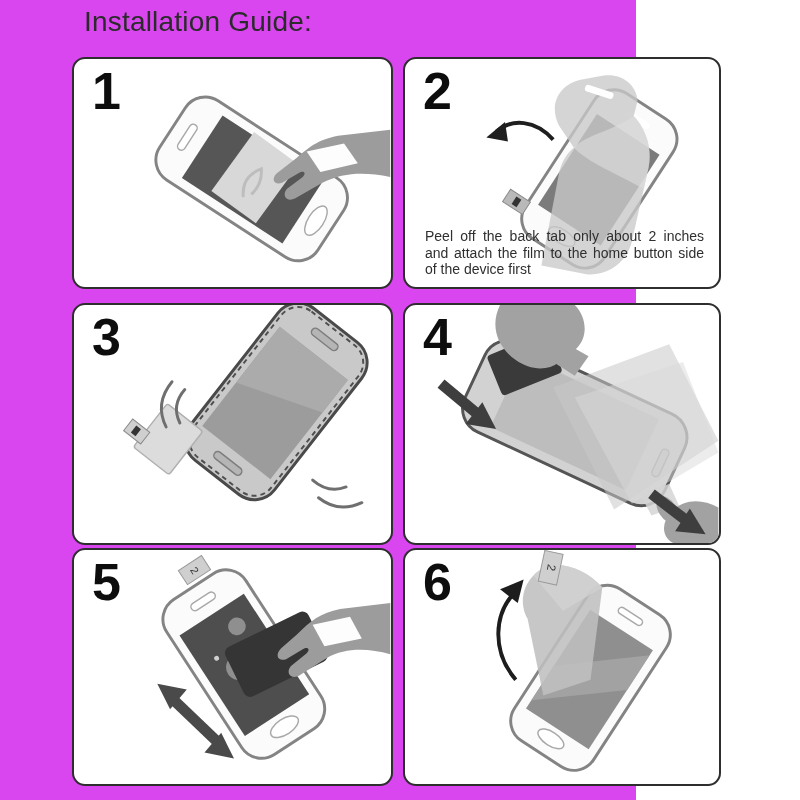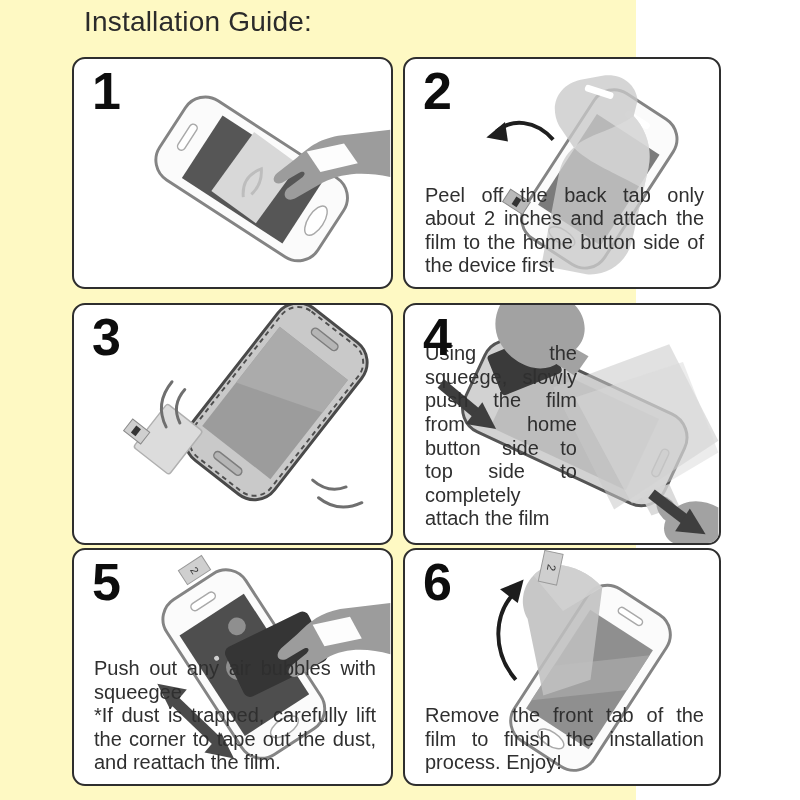--- a/index.html
+++ b/index.html
@@ -1,27 +1,27 @@
 <!DOCTYPE html>
 <html style="--ink: #2e2e2e; --number: #0d0d0d; --phone-body: #fbfbfb; --phone-outline: #848484; --screen-dark: #565656; --hand-gray: #9c9c9c; --film-gray: #c9c9c9; --arrow-dark: #3e3e3e;"><head>
 <meta charset="utf-8">
 <style>
   html,body{margin:0;padding:0;background:#ffffff;}
   body{width:800px;height:800px;overflow:hidden;font-family:"Liberation Sans",sans-serif;}
-  .canvas{position:relative;width:636px;height:800px;background:#fef9c3;}
+  .canvas{position:relative;width:636px;height:800px;background:#d946ef;}
   .title{position:absolute;left:84px;top:6px;font-size:28px;color:#2b2b2b;letter-spacing:.2px;}
   .step-box{position:absolute;box-sizing:border-box;background:#fff;border:2px solid #2e2e2e;border-radius:13px;overflow:hidden;}
   .col-l{left:72px;width:321px;}
   .col-r{left:403px;width:318px;}
   .row-1{top:57px;height:232px;}
   .row-2{top:303px;height:242px;}
   .row-3{top:548px;height:238px;}
   .step-number{position:absolute;left:18px;top:6px;font-size:52px;line-height:1;font-weight:bold;color:#0d0d0d;z-index:3;}
   .illus{position:absolute;left:0;top:0;width:100%;height:100%;z-index:1;}
-  .caption{position:absolute;left:20px;right:15px;bottom:9px;font-size:20px;line-height:1.18;color:#2f2f2f;
+  .caption{position:absolute;left:20px;right:15px;bottom:9px;font-size:14px;line-height:1.18;color:#2f2f2f;
            text-align:justify;text-align-last:left;white-space:pre-line;z-index:2;}
   .caption-narrow{right:auto;width:152px;bottom:12px;}
 </style>
 </head>
 <body>
 
 <div class="canvas">
 
   <div class="title">Installation Guide:</div>
 
@@ -120,21 +120,20 @@
       <g fill="#a2a2a2">
         <polygon points="238,192 268,182 278,204 250,214" fill="#d5d5d5" opacity="0.85"></polygon>
         <path d="M 318,242 L 318,206 C 300,196 282,198 270,210 C 260,221 260,236 272,242 Z"></path>
         <ellipse cx="266" cy="208" rx="9" ry="15" transform="rotate(-32 266 208)"></ellipse>
       </g>
       <g>
         <line x1="250" y1="192" x2="284" y2="218" stroke="#3e3e3e" stroke-width="11"></line>
         <polygon points="305,233 274,230 289,207" fill="#3e3e3e"></polygon>
       </g>
     </svg>
-    <div class="caption caption-narrow">Using the squeege, slowly push the film from home button side to top side to completely attach the film</div>
   </div>
 
   <div class="step-box col-l row-3">
     <div class="step-number">5</div>
     <svg class="illus" viewBox="0 0 321 238">
       <g transform="translate(172,116) rotate(-33)">
         <rect x="-48" y="-94" width="96" height="188" rx="24" fill="#fbfbfb" stroke="#848484" stroke-width="3"></rect>
         <rect x="-39" y="-60" width="78" height="122" fill="#4e4e4e"></rect>
         <rect x="-14" y="-80" width="28" height="8" rx="4" fill="#fff" stroke="#a9a9a9" stroke-width="1.5"></rect>
         <ellipse cx="0" cy="76" rx="16" ry="8" fill="#fff" stroke="#a9a9a9" stroke-width="1.5"></ellipse>
@@ -152,22 +151,20 @@
       <g>
         <path fill="#9c9c9c" d="M 321,54 L 270,60 C 250,64 240,72 226,86 L 210,100 C 203,107 207,114 215,111 L 232,101 C 237,98 240,101 236,105 L 220,118 C 214,125 220,132 228,128 L 256,110 C 276,99 298,100 321,106 Z"></path>
         <polygon points="242,76 280,68 292,90 254,98" fill="#fdfdfd"></polygon>
       </g>
       <g>
         <line x1="100" y1="152" x2="146" y2="196" stroke="#4a4a4a" stroke-width="11"></line>
         <polygon points="84,136 114,142 97,162" fill="#4a4a4a"></polygon>
         <polygon points="162,212 132,206 149,186" fill="#4a4a4a"></polygon>
       </g>
     </svg>
-    <div class="caption">Push out any air bubbles with squeegee
-*If dust is trapped, carefully lift the corner to tape out the dust, and reattach the film.</div>
   </div>
 
   <div class="step-box col-r row-3">
     <div class="step-number">6</div>
     <svg class="illus" viewBox="0 0 318 238">
       <g transform="translate(188,130) rotate(33)">
         <rect x="-48" y="-92" width="96" height="184" rx="24" fill="#fbfbfb" stroke="#848484" stroke-width="3"></rect>
         <rect x="-38" y="-58" width="76" height="120" fill="#8f8f8f"></rect>
         <polygon points="-38,10 38,-52 38,-10 -38,52" fill="#a6a6a6" opacity="0.8"></polygon>
         <rect x="-14" y="-78" width="28" height="7" rx="3.5" fill="#fff" stroke="#a9a9a9" stroke-width="1.5"></rect>
@@ -179,16 +176,15 @@
         <g>
           <rect x="138" y="2" width="19" height="32" fill="#cfcfcf" stroke="#9a9a9a" stroke-width="1" transform="rotate(12 147 18)"></rect>
           <text x="148" y="22" font-size="12" fill="#333" text-anchor="middle" transform="rotate(100 148 18)">2</text>
         </g>
       </g>
       <g>
         <path d="M 112,132 C 88,104 88,64 114,40" fill="none" stroke="#1d1d1d" stroke-width="4"></path>
         <polygon points="120,30 96,40 114,54" fill="#1d1d1d"></polygon>
       </g>
     </svg>
-    <div class="caption">Remove the front tab of the film to finish the installation process. Enjoy!</div>
   </div>
 
 </div>
 
 </body></html>

